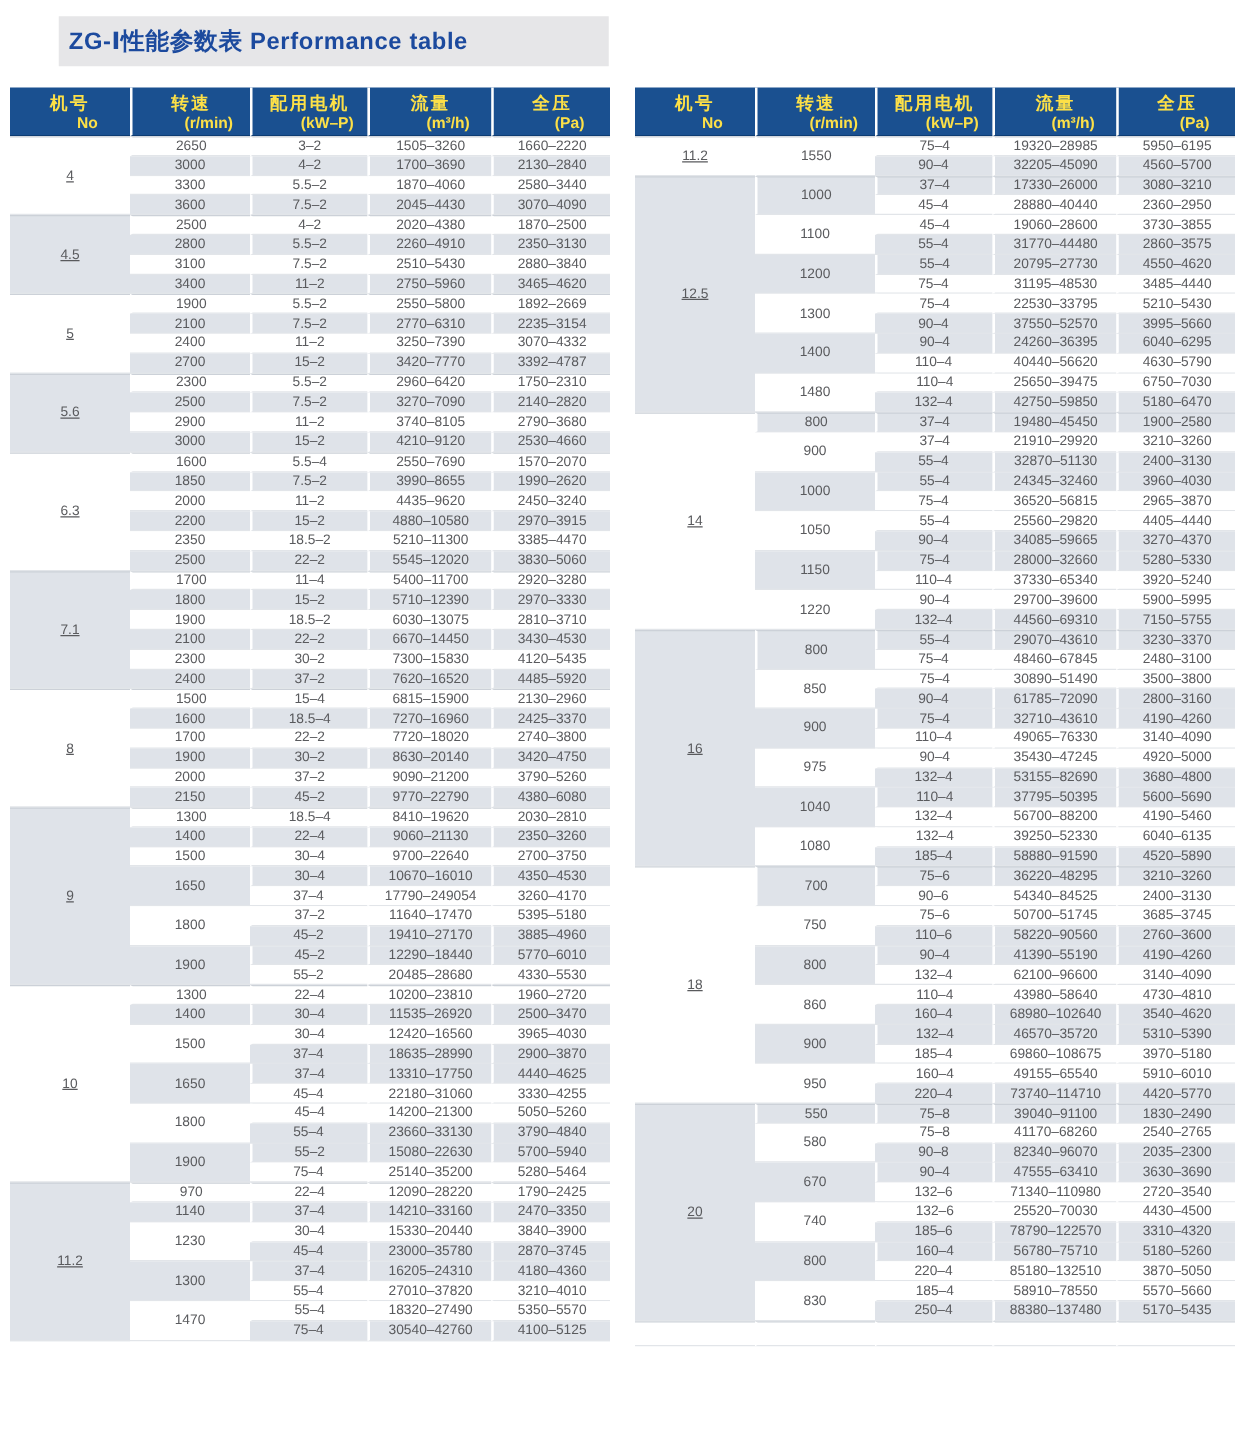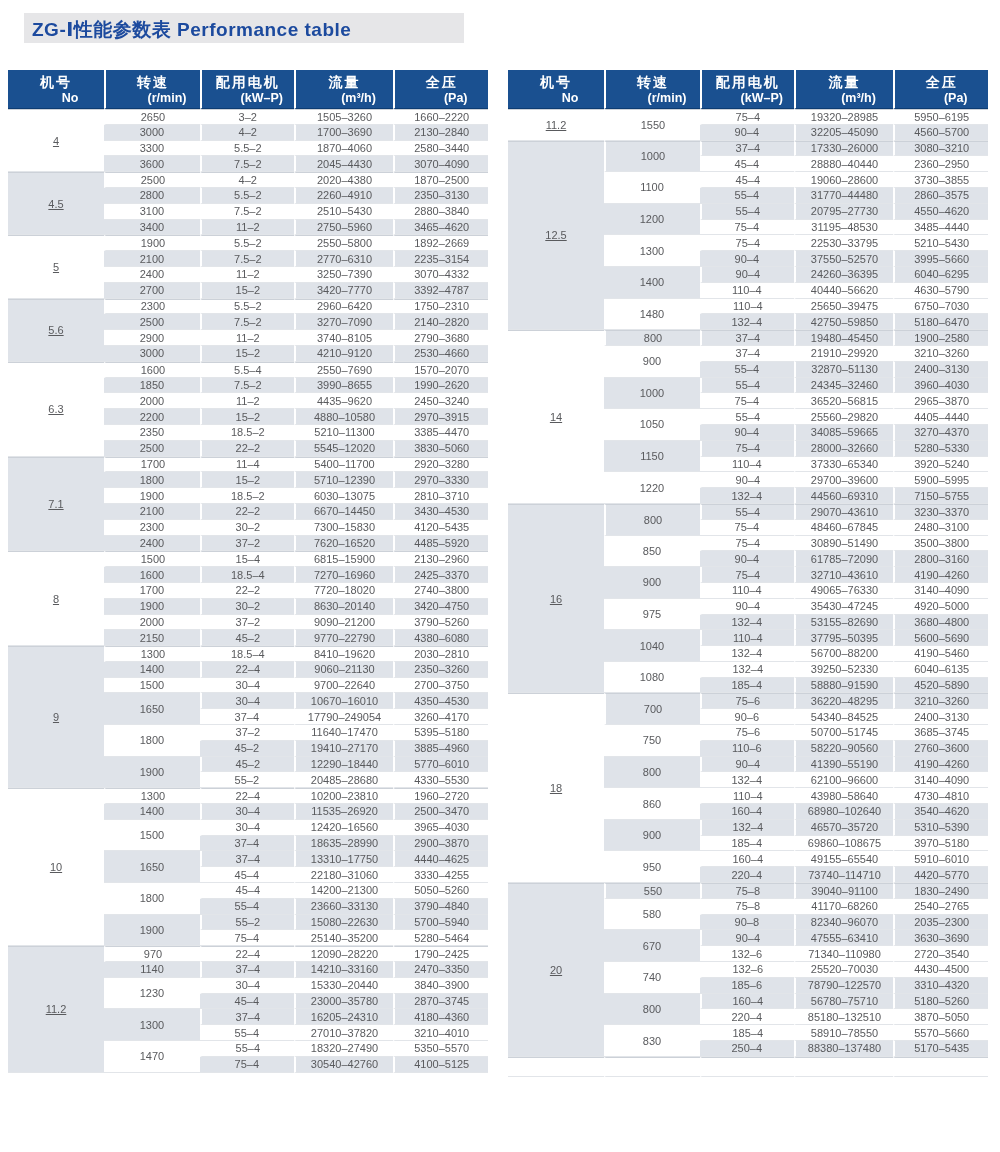--- a/index.html
+++ b/index.html
@@ -4,39 +4,39 @@
 <style>
   html,body{margin:0;padding:0;background:#ffffff;}
   .page{
     position:relative;
     width:1000px;height:1152px;
     background:#ffffff;
     font-family:"Liberation Sans","DejaVu Sans",sans-serif;
     overflow:hidden;
   }
   .title-bar{
-    position:absolute;left:24px;top:13px;width:440px;height:30px;
+    position:absolute;left:47px;top:13px;width:440px;height:40px;
     background:#e6e6e8;
-    display:flex;align-items:flex-end;
+    display:flex;align-items:center;
   }
   .title-text{
     font-size:19px;font-weight:bold;color:#1c4a9e;
     padding-left:8px;white-space:nowrap;letter-spacing:.5px;
   }
   .tbl-wrap{position:absolute;top:70px;width:480px;}
   .tbl-left{left:8px;}
   .tbl-right{left:508px;}
   table.ptable{
     width:100%;
     border-collapse:separate;border-spacing:0;
     table-layout:fixed;
   }
   table.ptable th{
     background:#1a5090;
-    color:#ffffff;
+    color:#fde047;
     height:38px;
     padding:0;
     border-left:2px solid #ffffff;
     border-bottom:1px solid #0d3c72;
     vertical-align:middle;
     text-align:center;
   }
   table.ptable th:first-child{border-left:none;}
   .h1{font-size:14px;font-weight:bold;line-height:17px;letter-spacing:2px;}
   .h2{font-size:12.5px;font-weight:bold;line-height:14px;letter-spacing:0;padding-left:28px;}

